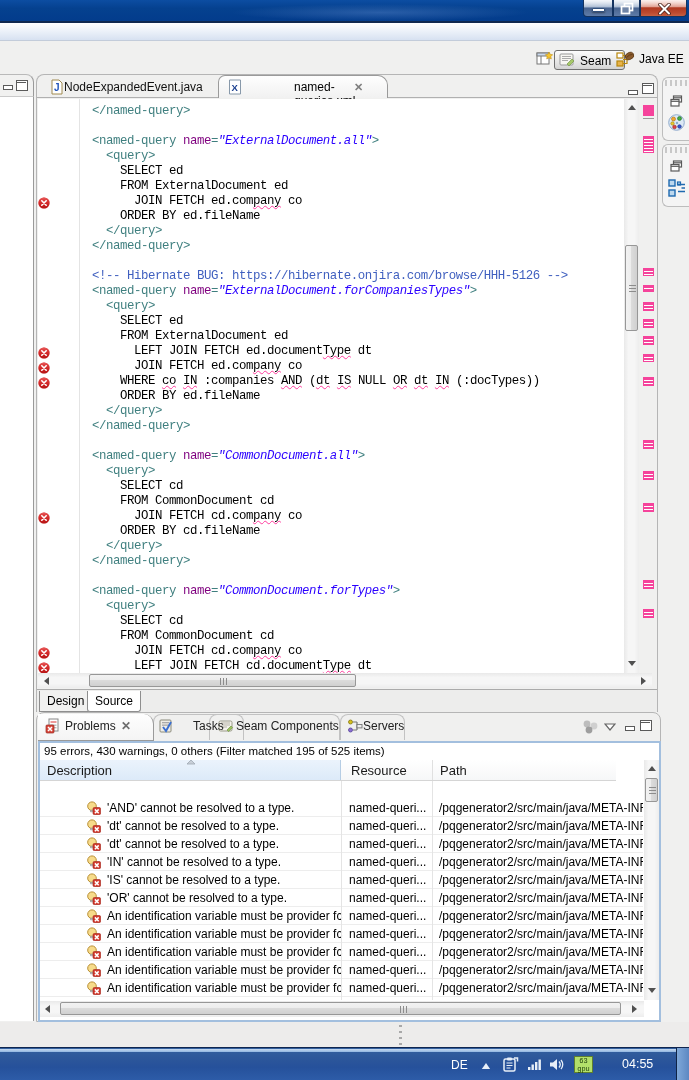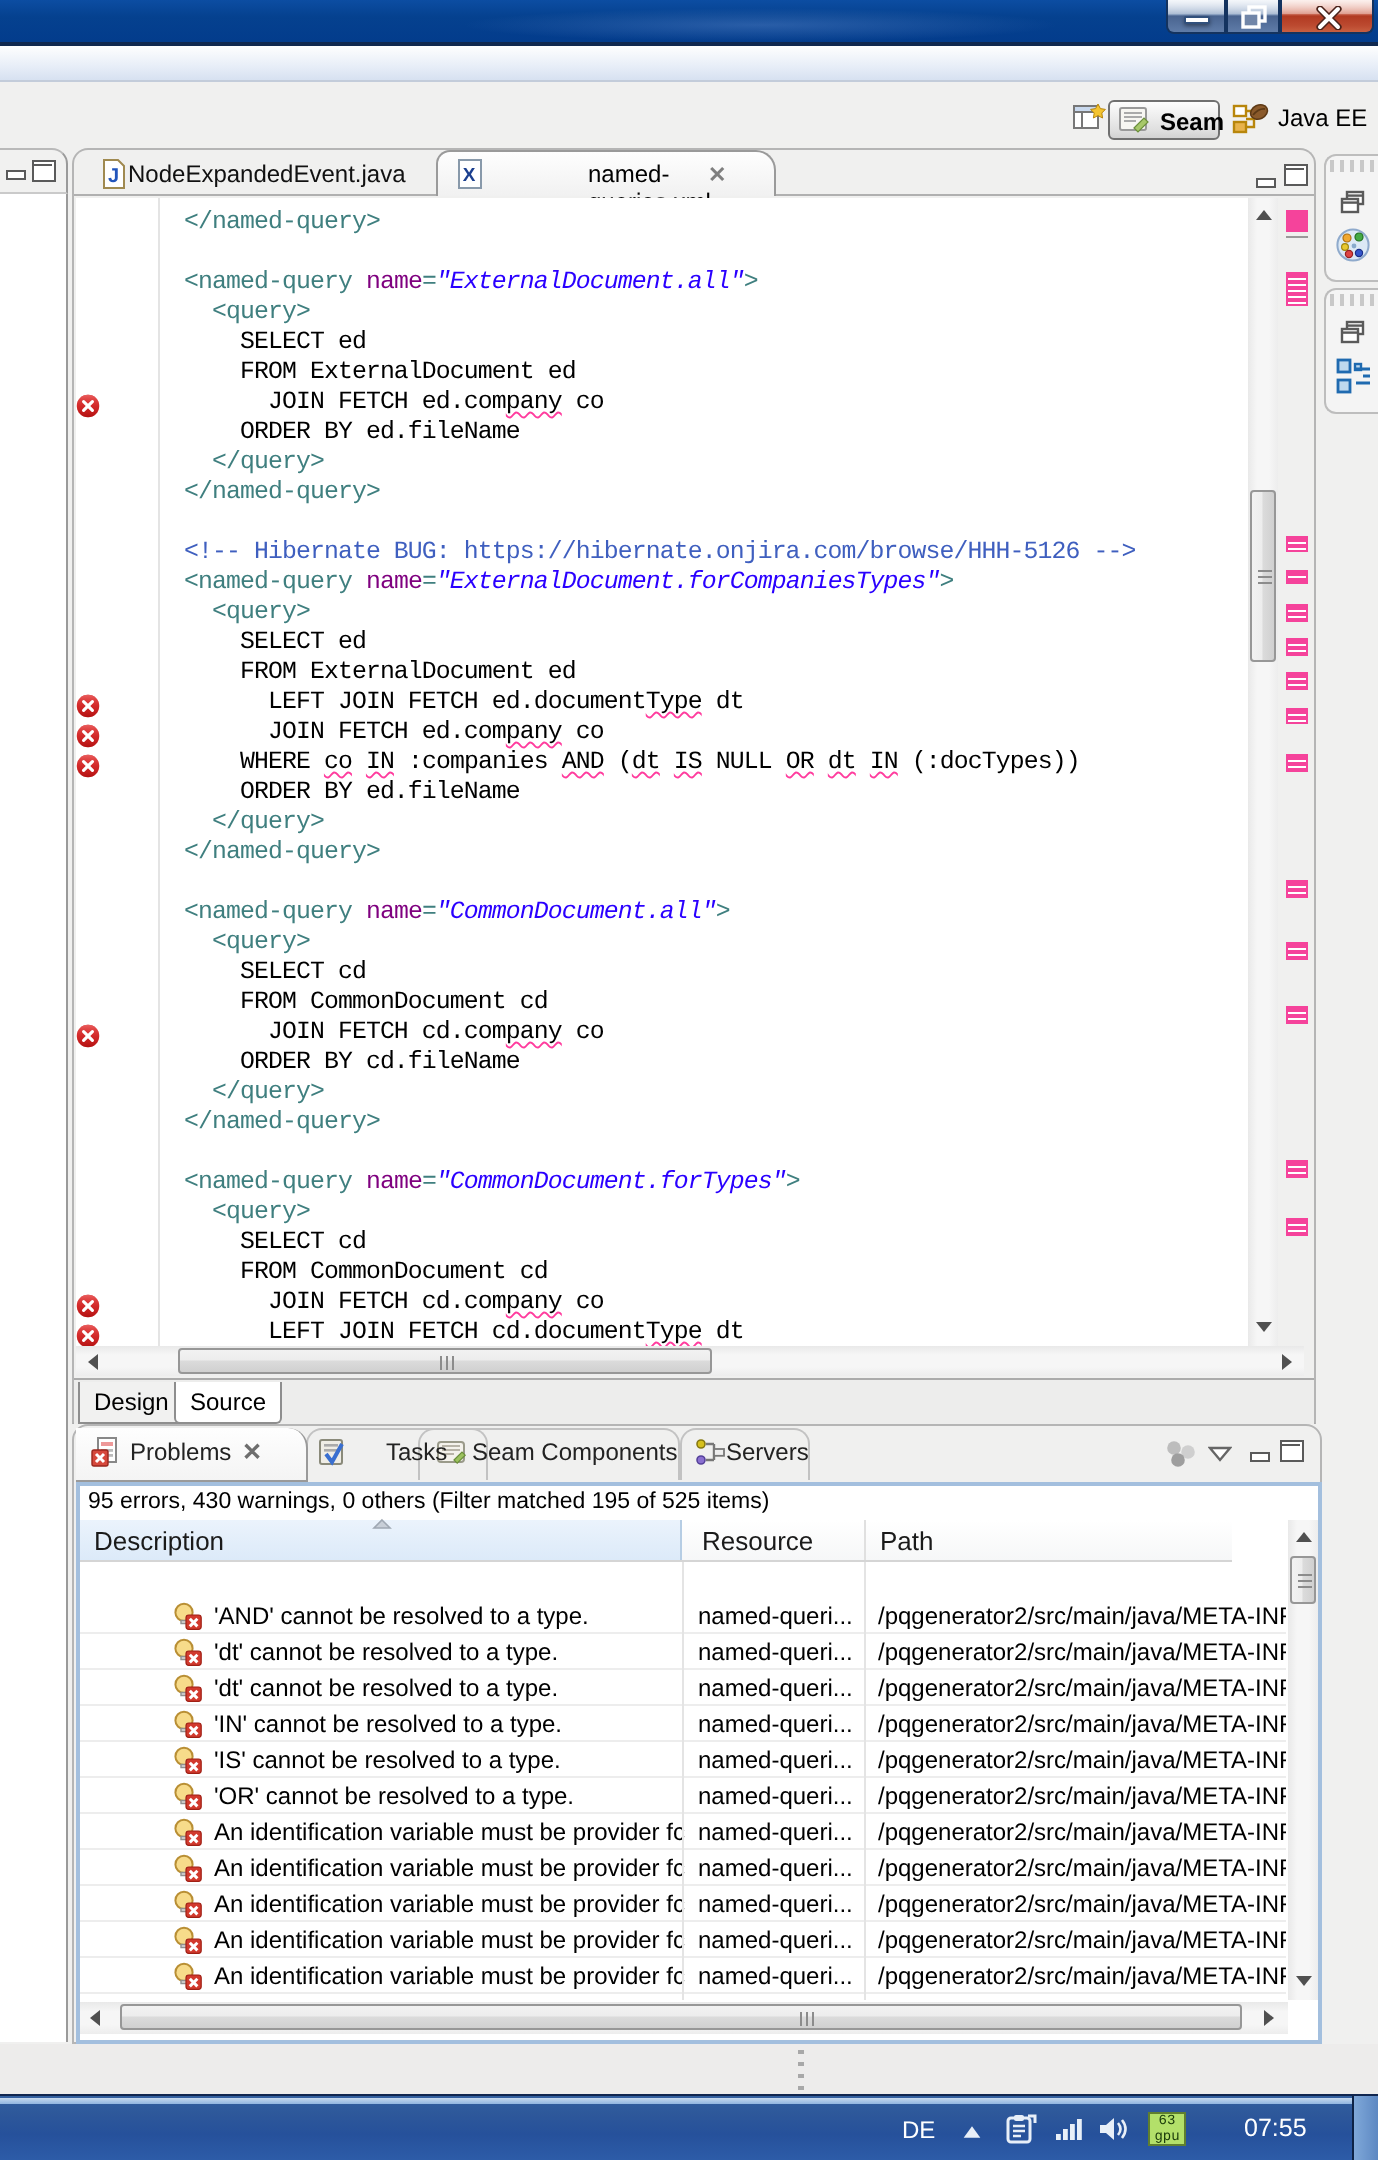--- a/index.html
+++ b/index.html
@@ -22,22 +22,22 @@
 #btn-min { left:583px; width:30px; border-radius:0 0 0 4px;
   background:linear-gradient(#C9D6E8,#8FA5C4 45%,#49648F 50%,#5F7CA8); }
 #btn-max { left:613px; width:27px;
   background:linear-gradient(#C9D6E8,#8FA5C4 45%,#49648F 50%,#5F7CA8); }
 #btn-close { left:640px; width:47px; border-radius:0 0 4px 0;
   background:linear-gradient(#EFB7AA,#D57F6C 42%,#B13A22 50%,#BC4A30 80%,#C85F41); }
 #btn-min .g { position:absolute; left:8px; top:8px; width:13px; height:4px; background:#FFF; border:1px solid #31507C; border-radius:1px; box-shadow:0 1px 2px rgba(0,0,0,.4);}
 
 
 #perspbar { top:42px; left:0; width:689px; height:32px; background:#F0F0EF; }
-#seam-btn { position:absolute; left:554px; top:8px; width:56px; height:20px;
-  background:linear-gradient(#FDFDFD,#DEDEDE 80%,#D2D2D2); border:1px solid #707070; border-radius:3px;font-weight:bold; }
+#seam-btn { position:absolute; left:554px; top:8px; width:71px; height:20px;
+  background:linear-gradient(#FDFDFD,#DEDEDE 80%,#D2D2D2); border:1px solid #707070; border-radius:3px; }
 #seam-btn span { position:absolute; left:25px; top:3px; font-size:12px; color:#000; }
 #javaee { position:absolute; left:639px; top:10px; font-size:12px; color:#000; }
 
 
 #leftview { left:0; top:74px; width:35px; height:947px; }
 #leftview .tabarea { position:absolute; left:0; top:0; width:34px; height:23px;
   background:#F1F1F0; border-right:1px solid #9A9A9A; border-top:1px solid #B9B9B9; border-radius:0 8px 0 0; border-bottom:1px solid #CACACA;}
 #leftview .body { position:absolute; left:0; top:23px; width:34px; height:924px; background:#FFF; border-right:1px solid #9A9A9A; }
 
 
@@ -585,21 +585,21 @@
 <path d="M10 5.5 h7 M13.5 9 h3.5 M10 12.5 h7" stroke="#1F6AB0" stroke-width="1.6"></path>
     </svg>
   </div>
 
 <div class="abs" id="bottomstrip">
     <div id="gripdots"></div>
   </div>
 <div class="abs" id="taskbar">
   <div class="hl"></div>
   <div class="item" style="left:451px;top:10px;">DE</div>
-  <div class="item" style="left:622px;top:9px;font-size:12.5px;">07:55</div>
+  <div class="item" style="left:622px;top:9px;font-size:12.5px;">04:55</div>
   <svg class="abs" style="left:481px;top:14px" width="10" height="8" viewBox="0 0 12 9">
       <path d="M6 1 L11 8 H1 Z" fill="#E8EFF8"></path>
     </svg>
 <svg class="abs" style="left:501px;top:7px" width="19" height="19" viewBox="0 0 19 19">
 <rect x="3" y="4" width="11" height="12" rx="1.5" fill="none" stroke="#E8EFF8" stroke-width="1.5"></rect>
 <rect x="6" y="2.5" width="5" height="3" rx="1" fill="#E8EFF8"></rect>
 <path d="M5.5 8 h6 M5.5 10.5 h6 M5.5 13 h4" stroke="#E8EFF8" stroke-width="1.2"></path>
 <path d="M13 3 l3.5 0 0 3.5" stroke="#E8EFF8" stroke-width="1.5" fill="none"></path>
     </svg>
 <svg class="abs" style="left:527px;top:10px" width="15" height="13" viewBox="0 0 15 13">

